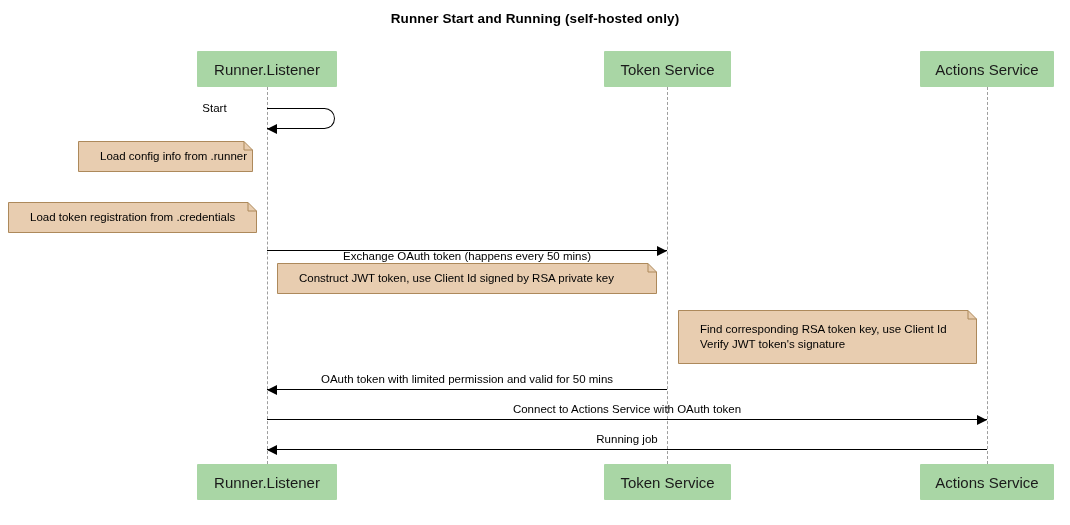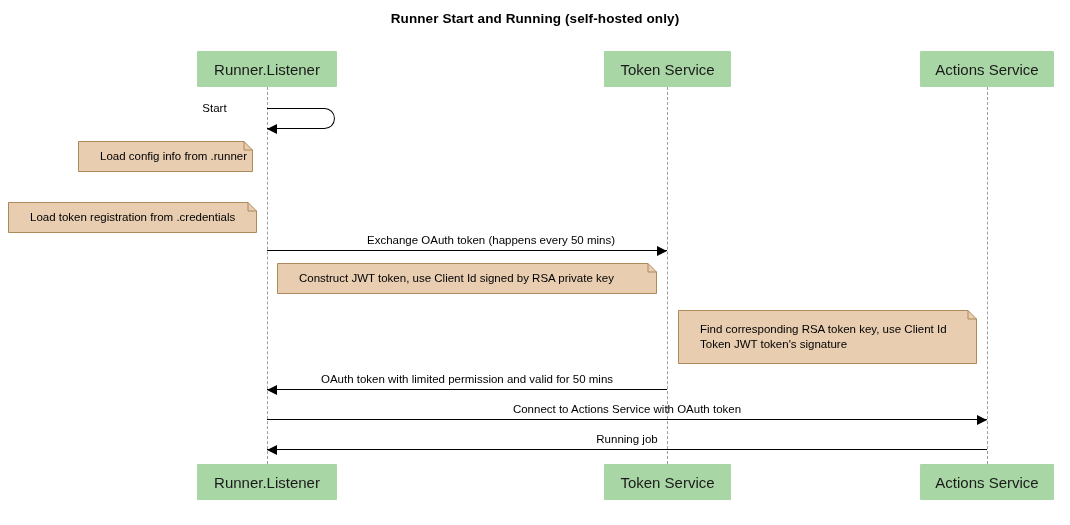--- a/index.html
+++ b/index.html
@@ -147,21 +147,21 @@
     <svg width="249" height="31" viewBox="0 0 249 31">
       <path d="M0.5,0.5 H240 L248.5,9 V30.5 H0.5 Z" fill="#e8cdb0" stroke="#ad895b" stroke-width="1"></path>
       <path d="M240,0.5 V9 H248.5" fill="none" stroke="#ad895b" stroke-width="1"></path>
     </svg>
     <div class="note-text">
       <div>Load token registration from .credentials</div>
     </div>
   </div>
 
   <div>
-    <div class="msg-label" style="left:267px;top:234px;width:400px;padding-left:24px;">Exchange OAuth token (happens every 50 mins)</div>
+    <div class="msg-label" style="left:267px;top:250px;width:400px;">Exchange OAuth token (happens every 50 mins)</div>
     <div class="msg-line" style="left:267px;top:250px;width:400px;"></div>
     <div class="arrow-right" style="left:657px;top:245.5px;"></div>
   </div>
 
   <div class="note" style="left:277px;top:263px;width:380px;height:31px;">
     <svg width="380" height="31" viewBox="0 0 380 31">
       <path d="M0.5,0.5 H371 L379.5,9 V30.5 H0.5 Z" fill="#e8cdb0" stroke="#ad895b" stroke-width="1"></path>
       <path d="M371,0.5 V9 H379.5" fill="none" stroke="#ad895b" stroke-width="1"></path>
     </svg>
     <div class="note-text">
@@ -169,21 +169,21 @@
     </div>
   </div>
 
   <div class="note" style="left:678px;top:310px;width:299px;height:54px;">
     <svg width="299" height="54" viewBox="0 0 299 54">
       <path d="M0.5,0.5 H290 L298.5,9 V53.5 H0.5 Z" fill="#e8cdb0" stroke="#ad895b" stroke-width="1"></path>
       <path d="M290,0.5 V9 H298.5" fill="none" stroke="#ad895b" stroke-width="1"></path>
     </svg>
     <div class="note-text">
       <div>Find corresponding RSA token key, use Client Id</div>
-      <div>Token JWT token's signature</div>
+      <div>Verify JWT token's signature</div>
     </div>
   </div>
 
   <div>
     <div class="msg-label" style="left:267px;top:373px;width:400px;">OAuth token with limited permission and valid for 50 mins</div>
     <div class="msg-line" style="left:267px;top:389px;width:400px;"></div>
     <div class="arrow-left" style="left:267px;top:384.5px;"></div>
   </div>
 
   <div>

